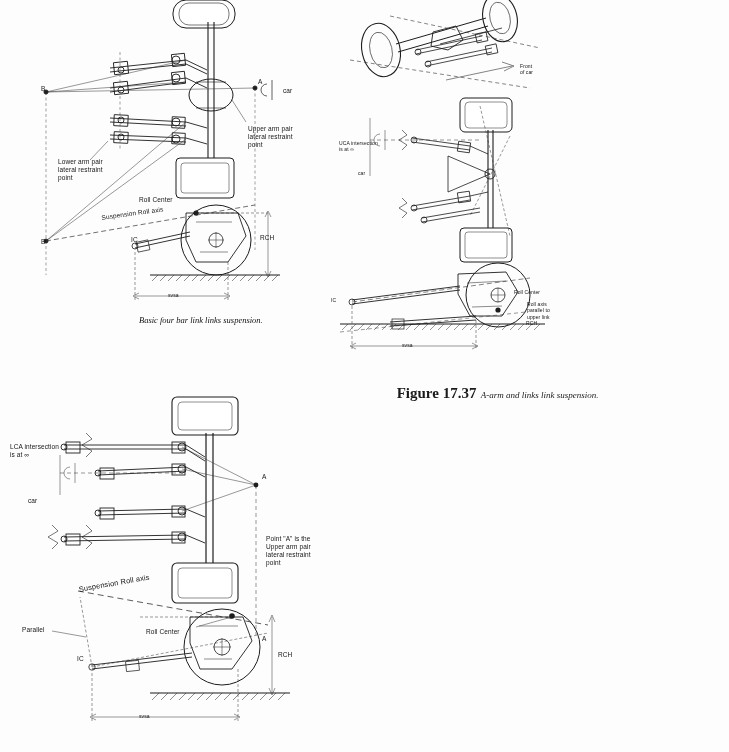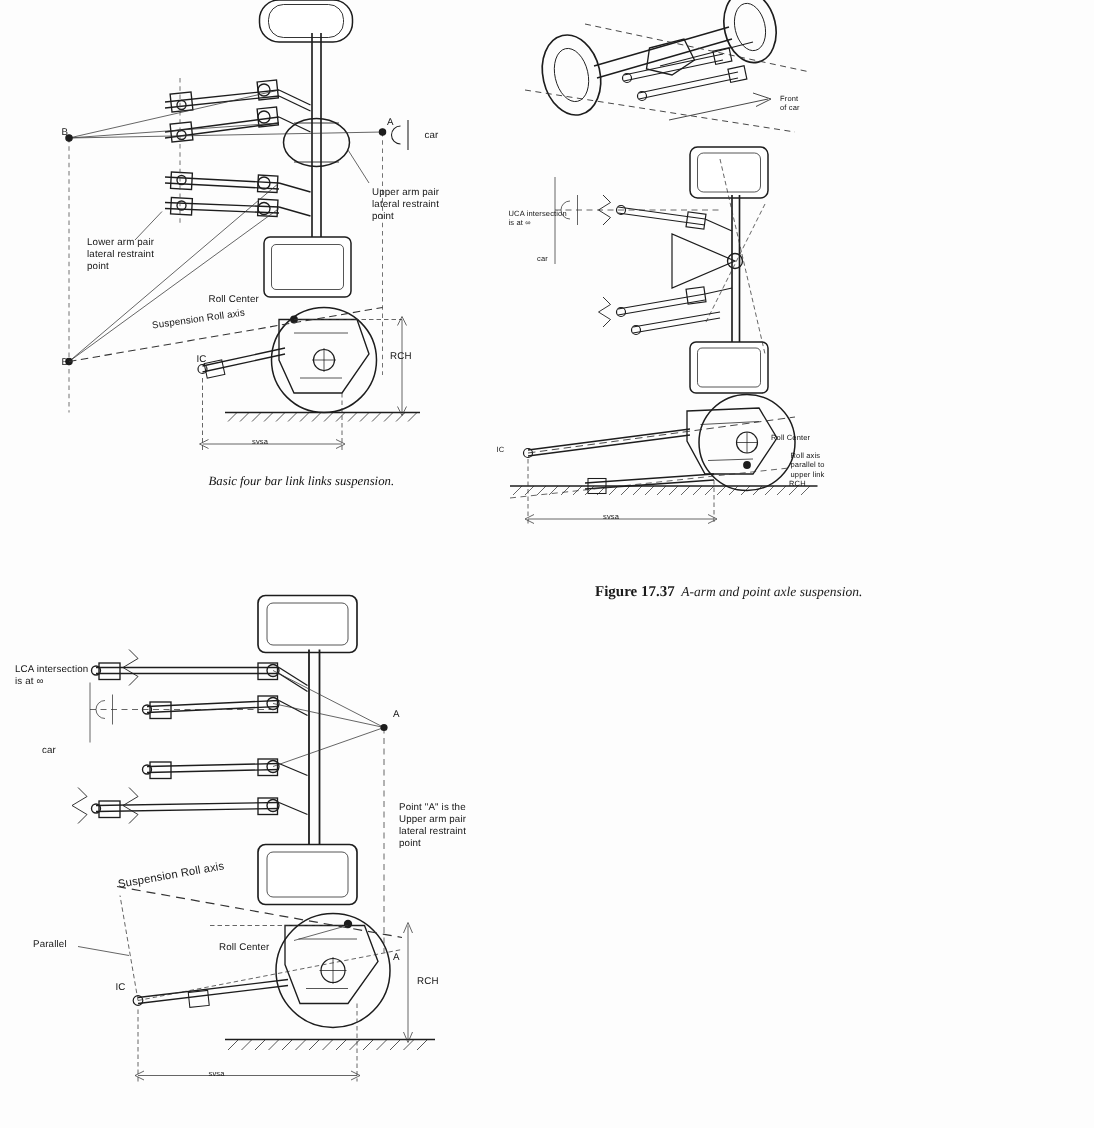--- a/index.html
+++ b/index.html
@@ -41,21 +41,21 @@
     font-family: "Liberation Serif", serif;
     font-style: italic;
     font-size: 8.5px;
     color: #111;
     white-space: pre;
   }
   .capwrap { position: absolute; white-space: pre; }
   .capwrap .bold {
     font-family: "Liberation Serif", serif;
     font-weight: bold;
-    font-size: 10px;
+    font-size: 15px;
     font-style: normal;
     padding-left: 12px;
   }
   .capwrap .ital {
     font-family: "Liberation Serif", serif;
     font-style: italic;
     font-size: 9px;
   }
 </style>
 </head>
@@ -368,21 +368,21 @@
     <div class="lbl xs" style="left:28px; top:170px;">car</div>
     <div class="lbl xs" style="left:184px; top:289px;">Roll Center</div>
     <div class="lbl xs" style="left:197px; top:301px;">Roll axis
 parallel to
 upper link</div>
     <div class="lbl xs" style="left:1px; top:297px;">IC</div>
     <div class="lbl xs" style="left:196px; top:320px;">RCH</div>
     <div class="lbl xs" style="left:72px; top:342px;">svsa</div>
 
     <div class="capwrap" style="left:28px; top:366px;">
-      <span class="bold">Figure 17.37</span><span class="ital">  A-arm and point axle suspension.</span>
+      <span class="bold">Figure 17.37</span><span class="ital">  A-arm and links link suspension.</span>
     </div>
   </div>
 
   <div class="fig" style="left:0px; top:385px; width:360px; height:367px;">
     <svg width="360" height="367" viewBox="0 0 360 367">
       <g stroke="#1d1d1d" fill="none" stroke-width="0.8">
 
         <rect x="172" y="12" width="66" height="38" rx="5" fill="#fff" stroke-width="1.1"></rect>
         <rect x="178" y="17" width="54" height="28" rx="4" stroke-width="0.5"></rect>
 

